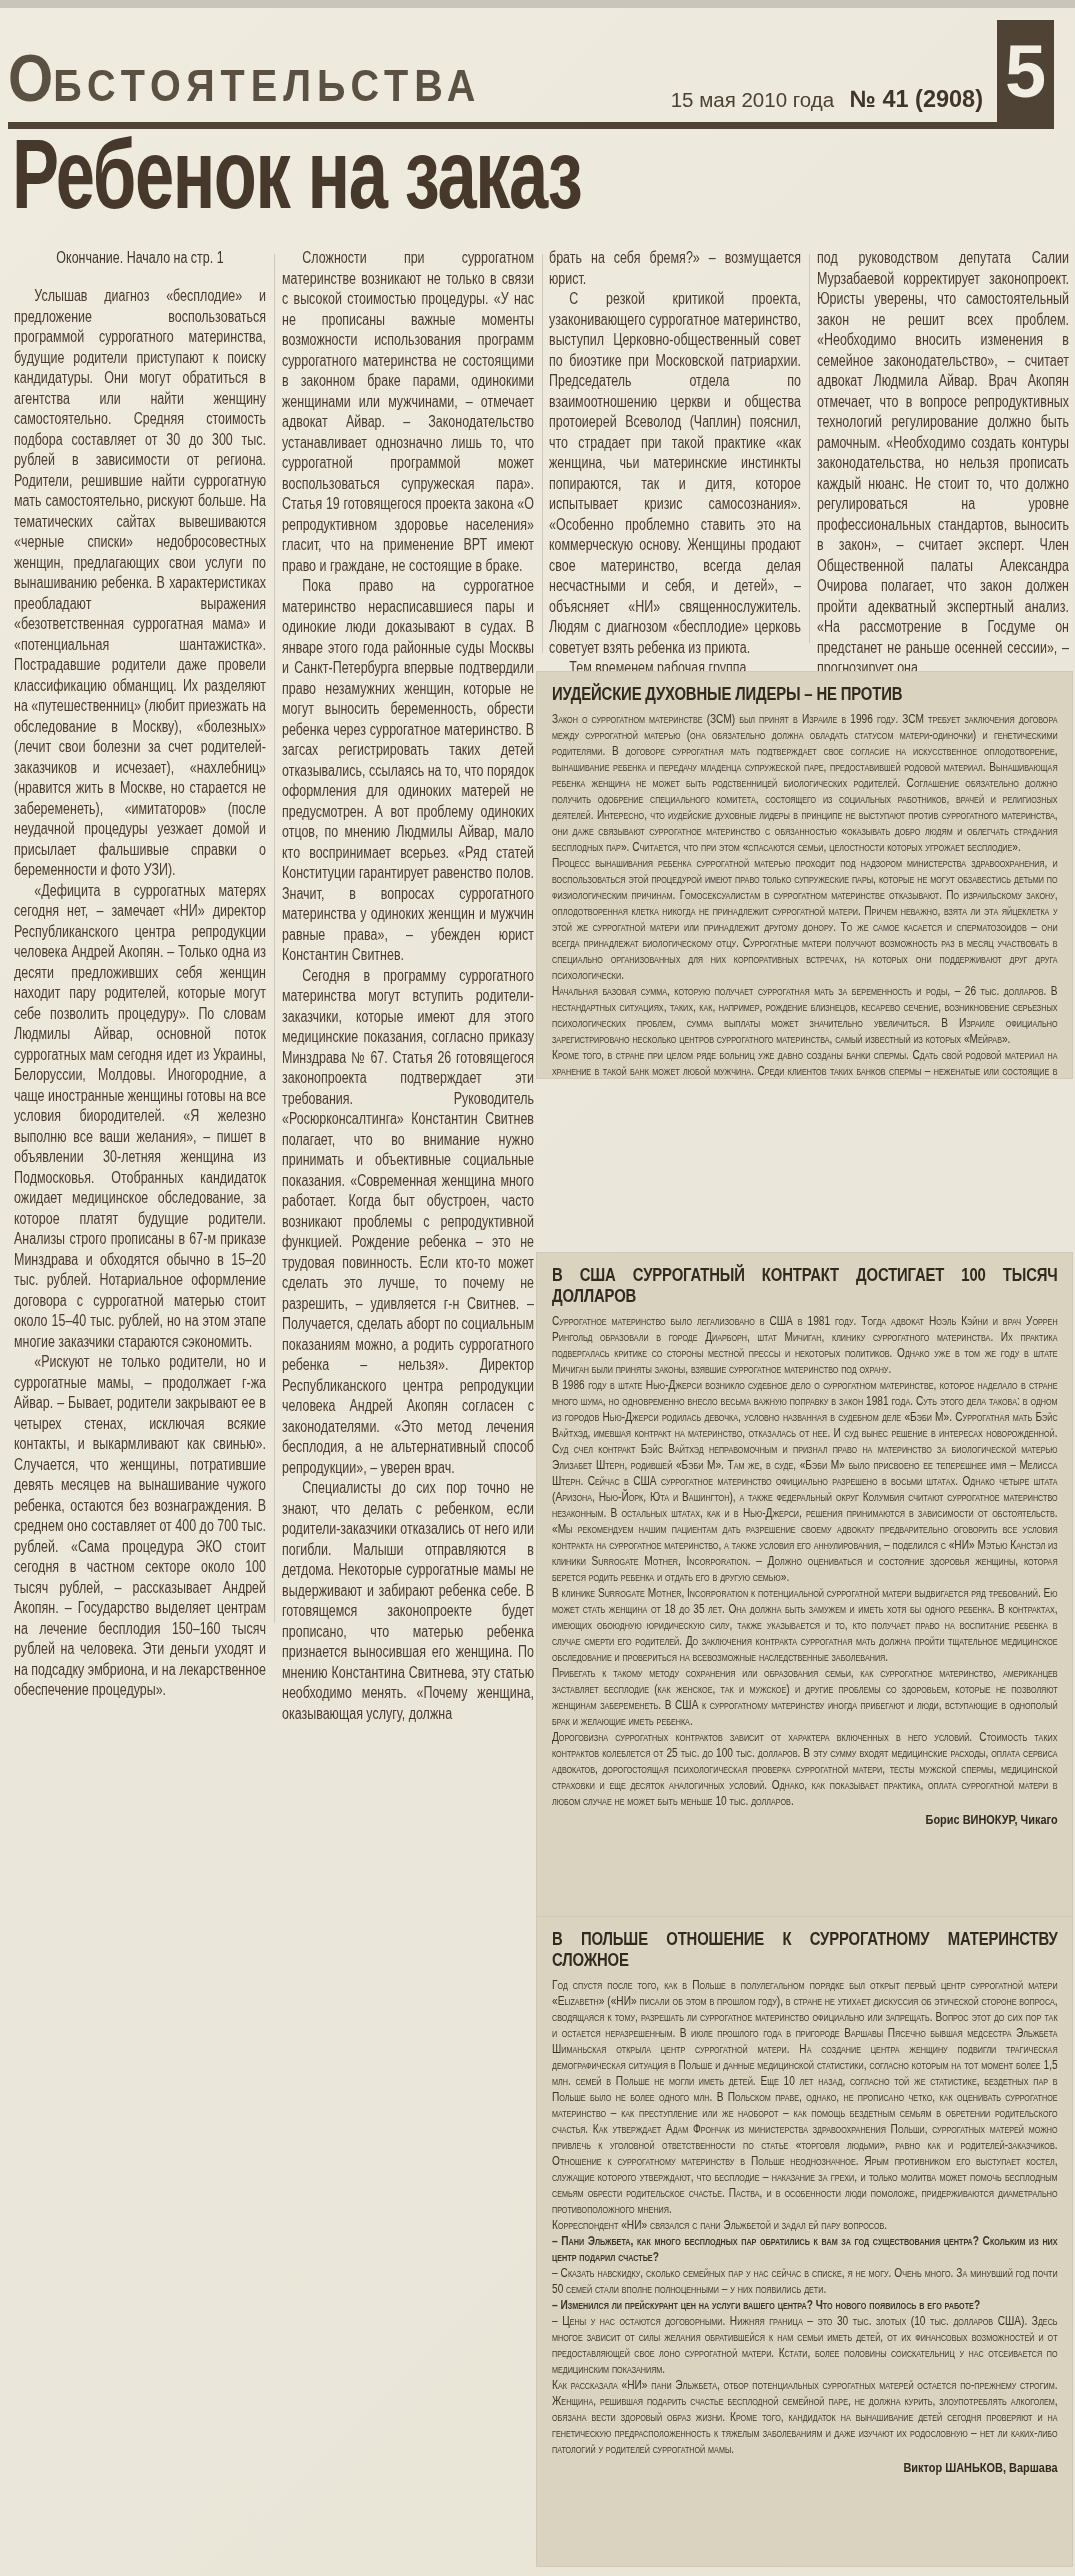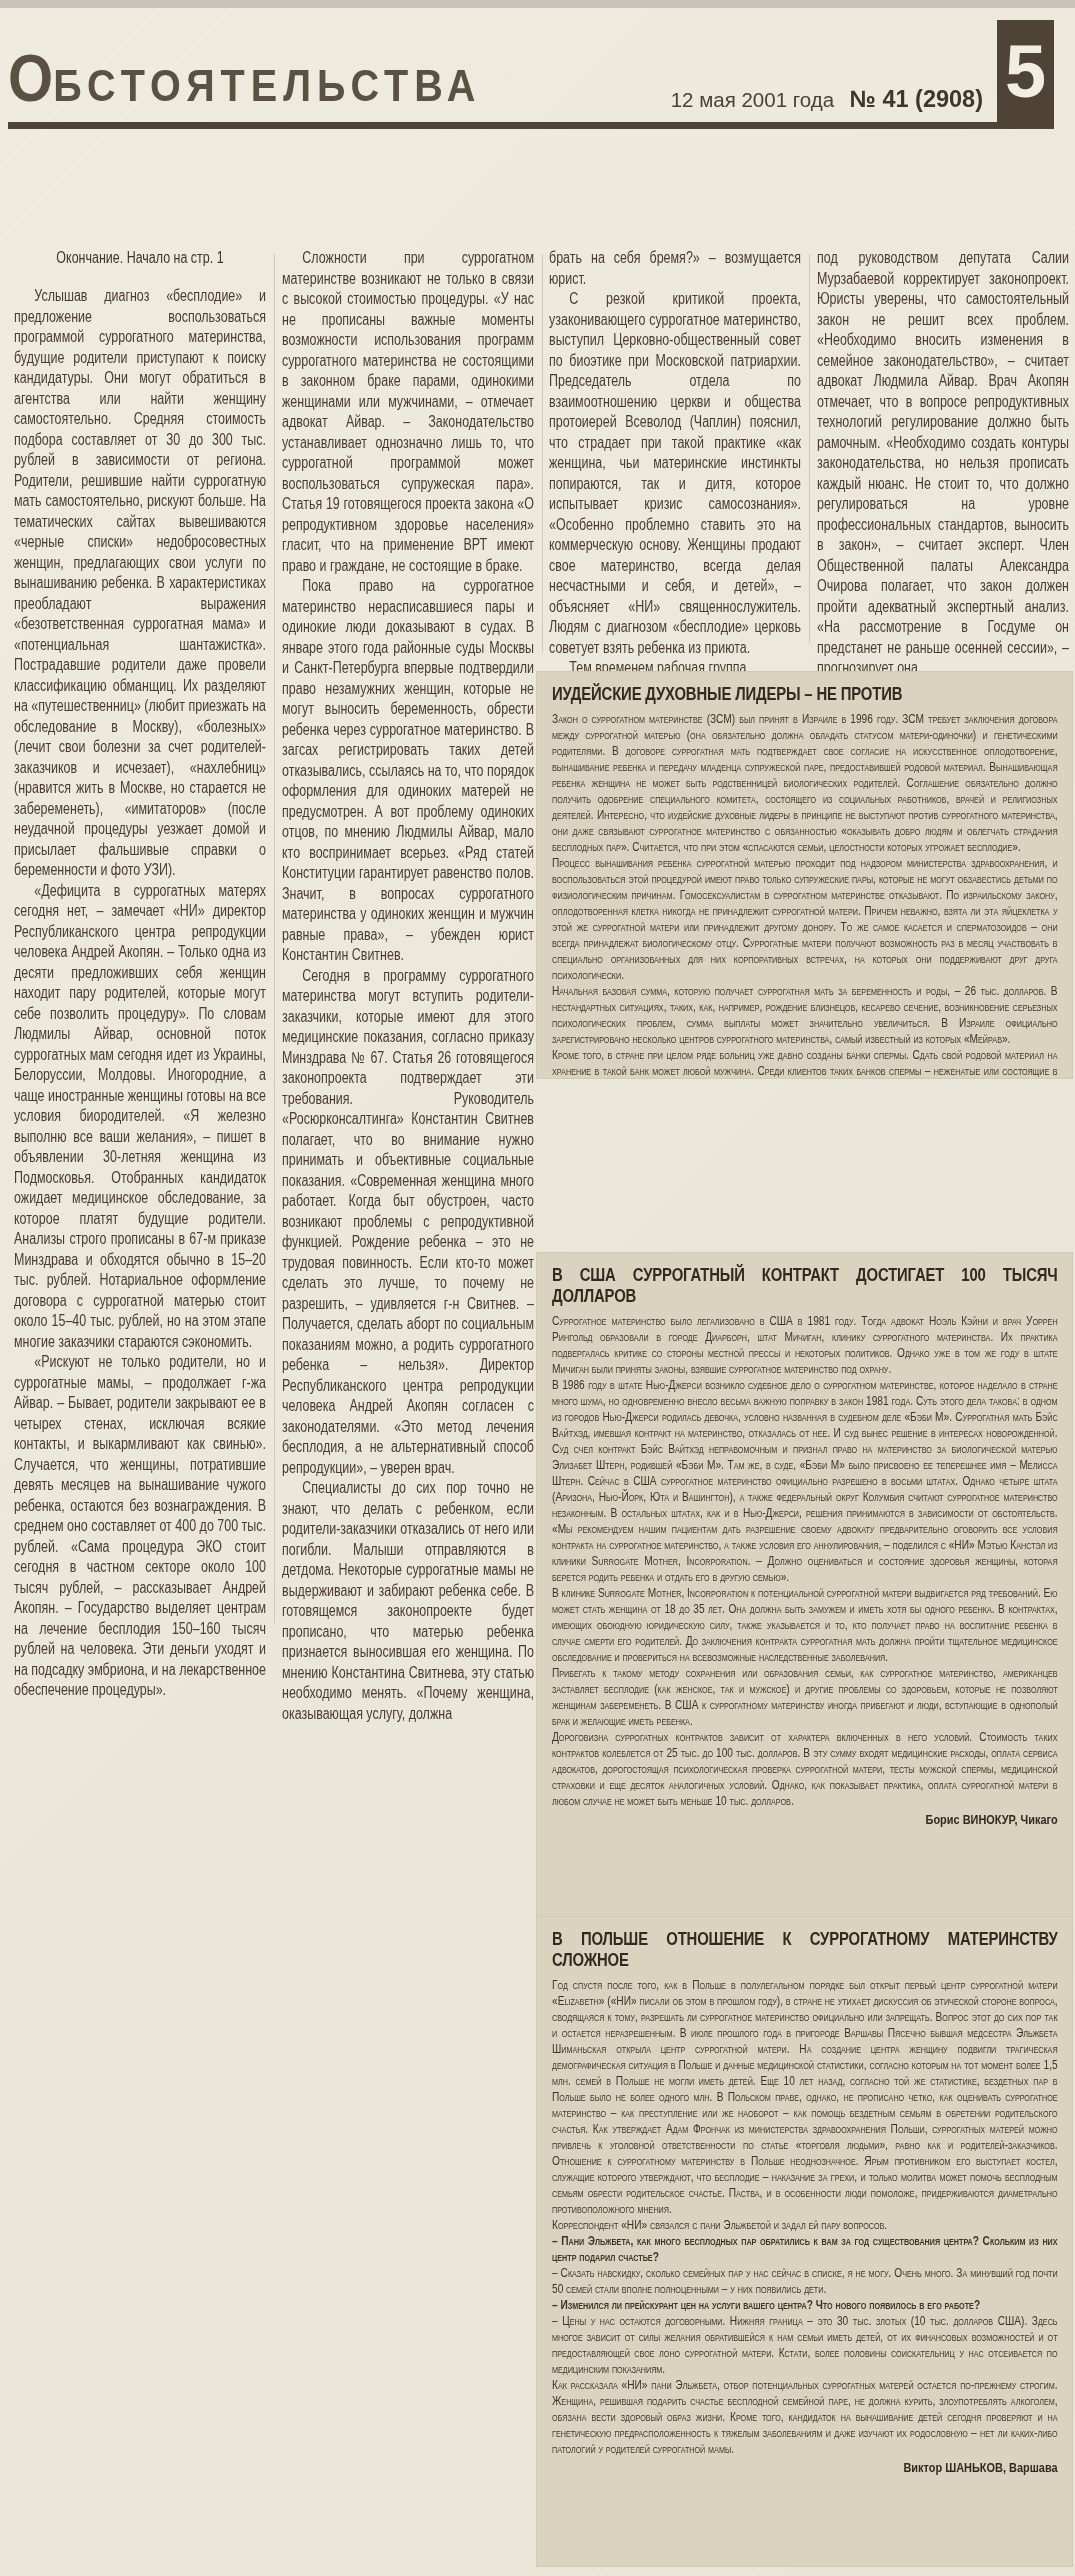--- a/index.html
+++ b/index.html
@@ -49,28 +49,31 @@
 <body>
 
 <div class="page">
 
   <div class="masthead">
     <div class="masthead-inner">
       <span class="brand-initial">О</span><span class="brand-rest">БСТОЯТЕЛЬСТВА</span>
     </div>
   </div>
   <div class="issue-block">
-    <span class="issue-date">12 мая 2001 года</span>
+    <span class="issue-date">15 мая 2010 года</span>
     <span class="issue-number">№ 41 (2908)</span>
   </div>
   <div class="page-badge">
     <span>5</span>
   </div>
   <div class="head-rule"></div>
 
+  <div class="headline">
+    <div class="headline-inner">Ребенок на заказ</div>
+  </div>
 
   <div class="vrule vrule-1"></div>
   <div class="vrule vrule-2"></div>
   <div class="vrule vrule-3"></div>
 
   <div class="col col-1">
     <span class="note">Окончание. Начало на стр. 1</span>
     <p>Услышав диагноз «бесплодие» и предложение воспользоваться программой суррогатного материнства, будущие родители приступают к поиску кандидатуры. Они могут обратиться в агентства или найти женщину самостоятельно. Средняя стоимость подбора составляет от 30 до 300 тыс. рублей в зависимости от региона. Родители, решившие найти суррогатную мать самостоятельно, рискуют больше. На тематических сайтах вывешиваются «черные списки» недобросовестных женщин, предлагающих свои услуги по вынашиванию ребенка. В характеристиках преобладают выражения «безответственная суррогатная мама» и «потенциальная шантажистка». Пострадавшие родители даже провели классификацию обманщиц. Их разделяют на «путешественниц» (любит приезжать на обследование в Москву), «болезных» (лечит свои болезни за счет родителей-заказчиков и исчезает), «нахлебниц» (нравится жить в Москве, но старается не забеременеть), «имитаторов» (после неудачной процедуры уезжает домой и присылает фальшивые справки о беременности и фото УЗИ).</p>
     <p>«Дефицита в суррогатных матерях сегодня нет, – замечает «НИ» директор Республиканского центра репродукции человека Андрей Акопян. – Только одна из десяти предложивших себя женщин находит пару родителей, которые могут себе позволить процедуру». По словам Людмилы Айвар, основной поток суррогатных мам сегодня идет из Украины, Белоруссии, Молдовы. Иногородние, а чаще иностранные женщины готовы на все условия биородителей. «Я железно выполню все ваши желания», – пишет в объявлении 30-летняя женщина из Подмосковья. Отобранных кандидаток ожидает медицинское обследование, за которое платят будущие родители. Анализы строго прописаны в 67-м приказе Минздрава и обходятся обычно в 15–20 тыс. рублей. Нотариальное оформление договора с суррогатной матерью стоит около 15–40 тыс. рублей, но на этом этапе многие заказчики стараются сэкономить.</p>
     <p>«Рискуют не только родители, но и суррогатные мамы, – продолжает г-жа Айвар. – Бывает, родители закрывают ее в четырех стенах, исключая всякие контакты, и выкармливают как свинью». Случается, что женщины, потратившие девять месяцев на вынашивание чужого ребенка, остаются без вознаграждения. В среднем оно составляет от 400 до 700 тыс. рублей. «Сама процедура ЭКО стоит сегодня в частном секторе около 100 тысяч рублей, – рассказывает Андрей Акопян. – Государство выделяет центрам на лечение бесплодия 150–160 тысяч рублей на человека. Эти деньги уходят и на подсадку эмбриона, и на лекарственное обеспечение процедуры».</p>

